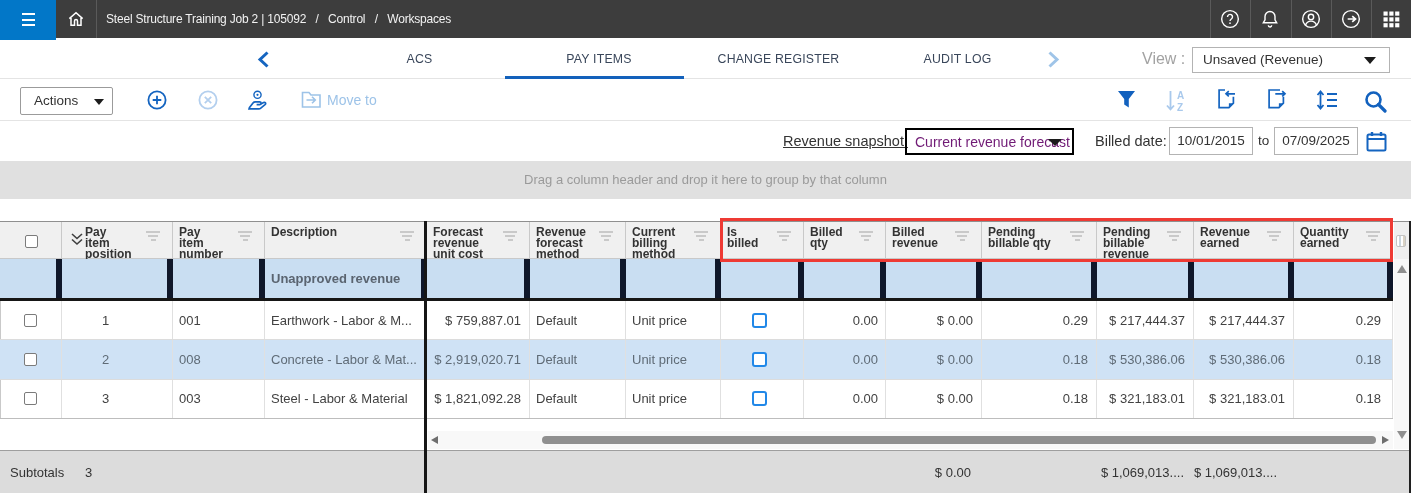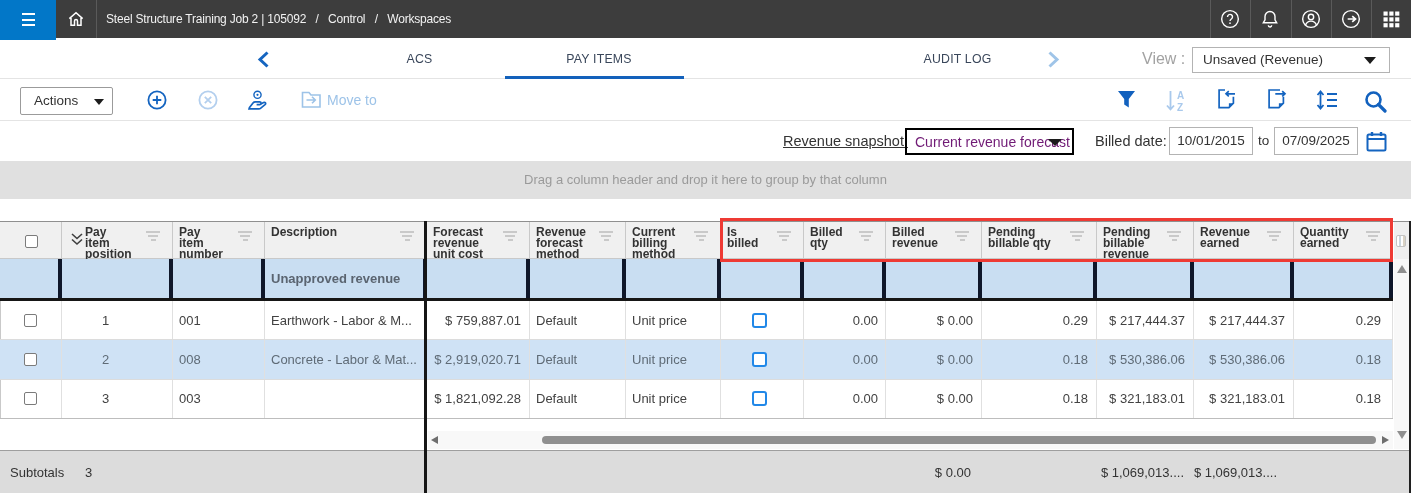--- a/index.html
+++ b/index.html
@@ -35,21 +35,21 @@
 #snapbox { position:absolute; left:905px; top:7px; width:169px; height:27px; border:2px solid #000000; font-size:14px; color:#701a75; line-height:25px; padding-left:8px; }
 #snapbox .caret { position:absolute; right:10px; top:9px; width:0; height:0; border-left:7px solid transparent; border-right:7px solid transparent; border-top:7.5px solid #1c1c1c; }
 #bdlbl { position:absolute; left:1095px; top:0; height:40px; line-height:40px; font-size:14.5px; color:#333; }
 .datebox { position:absolute; top:6px; width:84px; height:28px; border:1px solid #b3b3b3; font-size:13.5px; color:#333; line-height:26px; text-align:center; }
 #tolbl { position:absolute; left:1258px; top:0; height:40px; line-height:40px; font-size:13.5px; color:#333; }
 
 #groupband { position:absolute; left:0; top:161px; width:1411px; height:38px; background:#e0e0e0; color:#9a9a9a; font-size:13px; text-align:center; line-height:38px; }
 
 #grid { position:absolute; left:0; top:221px; width:1411px; height:272px; }
 .hcell { position:absolute; top:0; height:38px; background:#f0f0f0; border-right:1px solid #c9c9c9; border-top:1px solid #9a9a9a; border-bottom:1px solid #c9c9c9; color:#333; font-size:12px; font-weight:bold; line-height:11px; padding:5px 0 0 6px; }
-.bandcell { position:absolute; top:38px; height:40px; background:#c9def2; border-right:4px solid #0f172a;text-decoration:underline; }
+.bandcell { position:absolute; top:38px; height:40px; background:#c9def2; border-right:6px solid #0f172a;text-decoration:underline; }
 .row { position:absolute; width:1393px; }
 .cell { position:absolute; top:0; height:100%; border-right:1px solid #e0e0e0; font-size:13px; color:#424242; white-space:nowrap; overflow:hidden; }
 .cl { padding-left:6px; display:flex; align-items:center; }
 .cr { justify-content:flex-end; display:flex; align-items:center; }
 .cbx { width:13px; height:13px; border:1.5px solid #7b7b7b; border-radius:2px; background:#fff; }
 .bluecbx { width:15px; height:15px; border:2px solid #2188e8; border-radius:3px; background:#fff; }
 #redbox { position:absolute; left:720px; top:-3px; width:673px; height:44px; border:3px solid #ee3a34; z-index:6; }
 #blackdiv { position:absolute; left:424px; top:0px; width:3px; height:272px; background:#161616; z-index:4; }
 #blackline { position:absolute; left:0; top:77px; width:1393px; height:3px; background:#161616; }
 #rightborder { position:absolute; left:1409px; top:0; width:2px; height:272px; background:#202020; }
@@ -117,20 +117,21 @@
   <div class="bar" style="top:18.5px"></div>
   <div class="bar" style="top:24px"></div>
 </div>
 
 <div id="tabrow">
   <svg class="abs" style="left:255px; top:10px" width="18" height="19" viewBox="0 0 18 19" fill="none" stroke="#1565c0" stroke-width="3">
     <path d="M12.5 2.5 L5 9.5 L12.5 16.5"></path>
   </svg>
   <div class="tab" style="left:326px; width:178px;">ACS</div>
   <div class="tab" style="left:505px; width:179px;">PAY ITEMS</div>
+  <div class="tab" style="left:685px; width:178px;">CHANGE REGISTER</div>
   <div class="tab" style="left:864px; width:178px;">AUDIT LOG</div>
   <svg class="abs" style="left:1044px; top:10px" width="18" height="19" viewBox="0 0 18 19" fill="none" stroke="#9fc4e8" stroke-width="3">
     <path d="M5.5 2.5 L13 9.5 L5.5 16.5"></path>
   </svg>
   <div id="underline"></div>
   <div id="viewlbl">View :</div>
   <div id="viewbox">Unsaved (Revenue)<div class="caret"></div></div>
 </div>
 
 <div id="toolbar">
@@ -326,20 +327,21 @@
 <div class="cell cr" style="left:1097px;width:97px;padding-right:8px;color:#5f6b76">$ 530,386.06</div>
 <div class="cell cr" style="left:1194px;width:100px;padding-right:8px;color:#5f6b76">$ 530,386.06</div>
 <div class="cell cr" style="left:1294px;width:99px;padding-right:11px;color:#5f6b76">0.18</div>
 </div>
 <div class="row" style="top:158.5px;height:39.5px;border-bottom:1px solid #bdbdbd;">
 <div class="cell" style="left:0;width:62px;display:flex;align-items:center;justify-content:center">
         <div class="cbx"></div>
       </div>
 <div class="cell" style="left:62px;width:111px;display:flex;align-items:center;justify-content:center;padding-right:23px;color:#424242">3</div>
 <div class="cell cl" style="left:173px;width:92px;color:#424242">003</div>
+<div class="cell cl" style="left:265px;width:162px;color:#424242">Steel - Labor &amp; Material</div>
 <div class="cell cr" style="left:427px;width:103px;padding-right:8px;color:#424242">$ 1,821,092.28</div>
 <div class="cell cl" style="left:530px;width:96px;color:#424242">Default</div>
 <div class="cell cl" style="left:626px;width:95px;color:#424242">Unit price</div>
 <div class="cell" style="left:721px;width:83px;display:flex;align-items:center;justify-content:center">
         <div class="bluecbx" style="margin-right:6px"></div>
       </div>
 <div class="cell cr" style="left:804px;width:82px;padding-right:7px;color:#424242">0.00</div>
 <div class="cell cr" style="left:886px;width:96px;padding-right:8px;color:#424242">$ 0.00</div>
 <div class="cell cr" style="left:982px;width:115px;padding-right:8px;color:#424242">0.18</div>
 <div class="cell cr" style="left:1097px;width:97px;padding-right:8px;color:#424242">$ 321,183.01</div>

